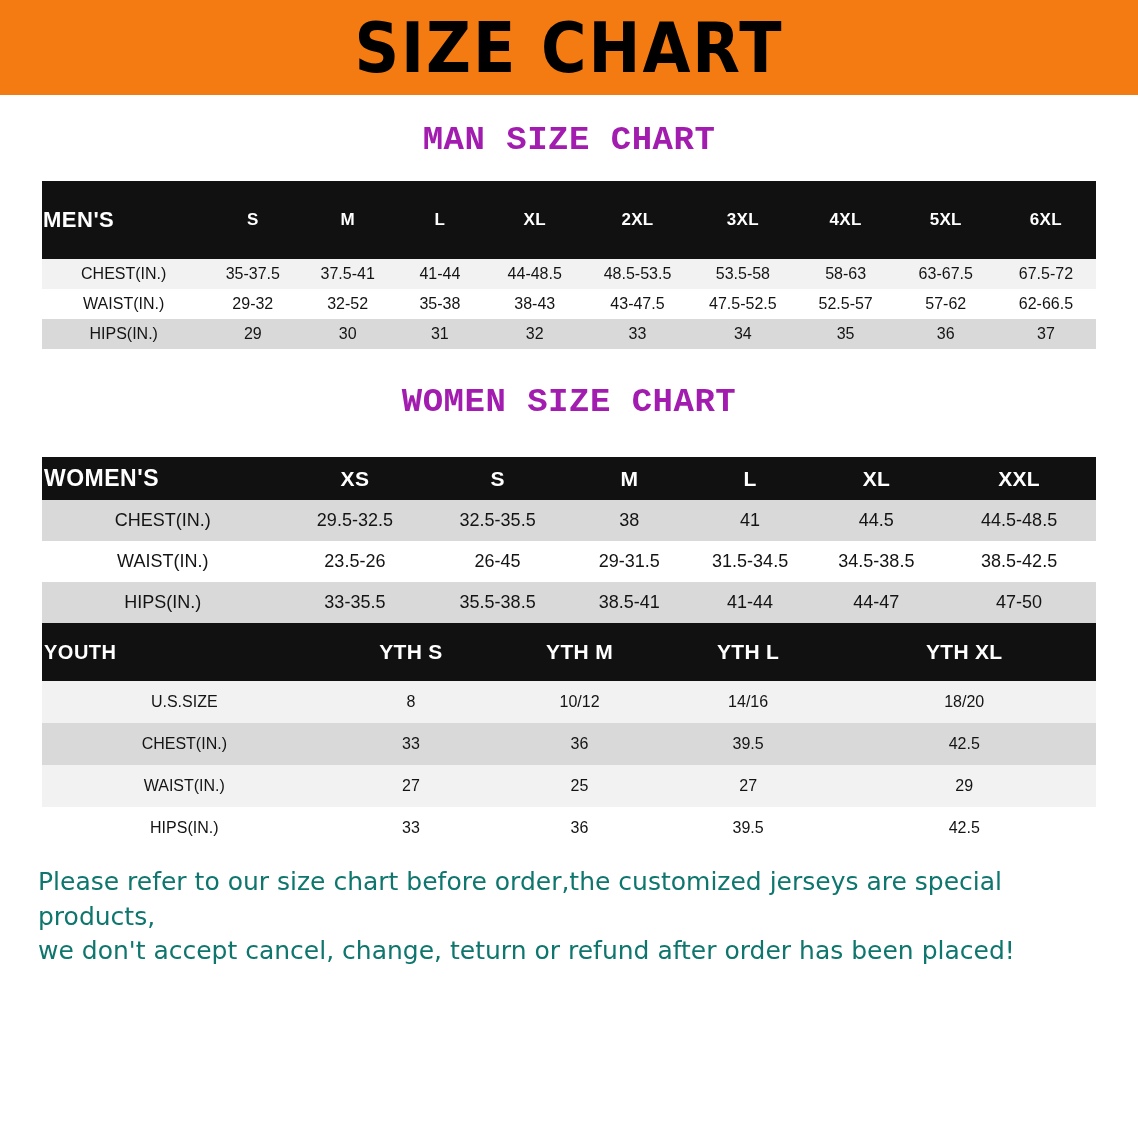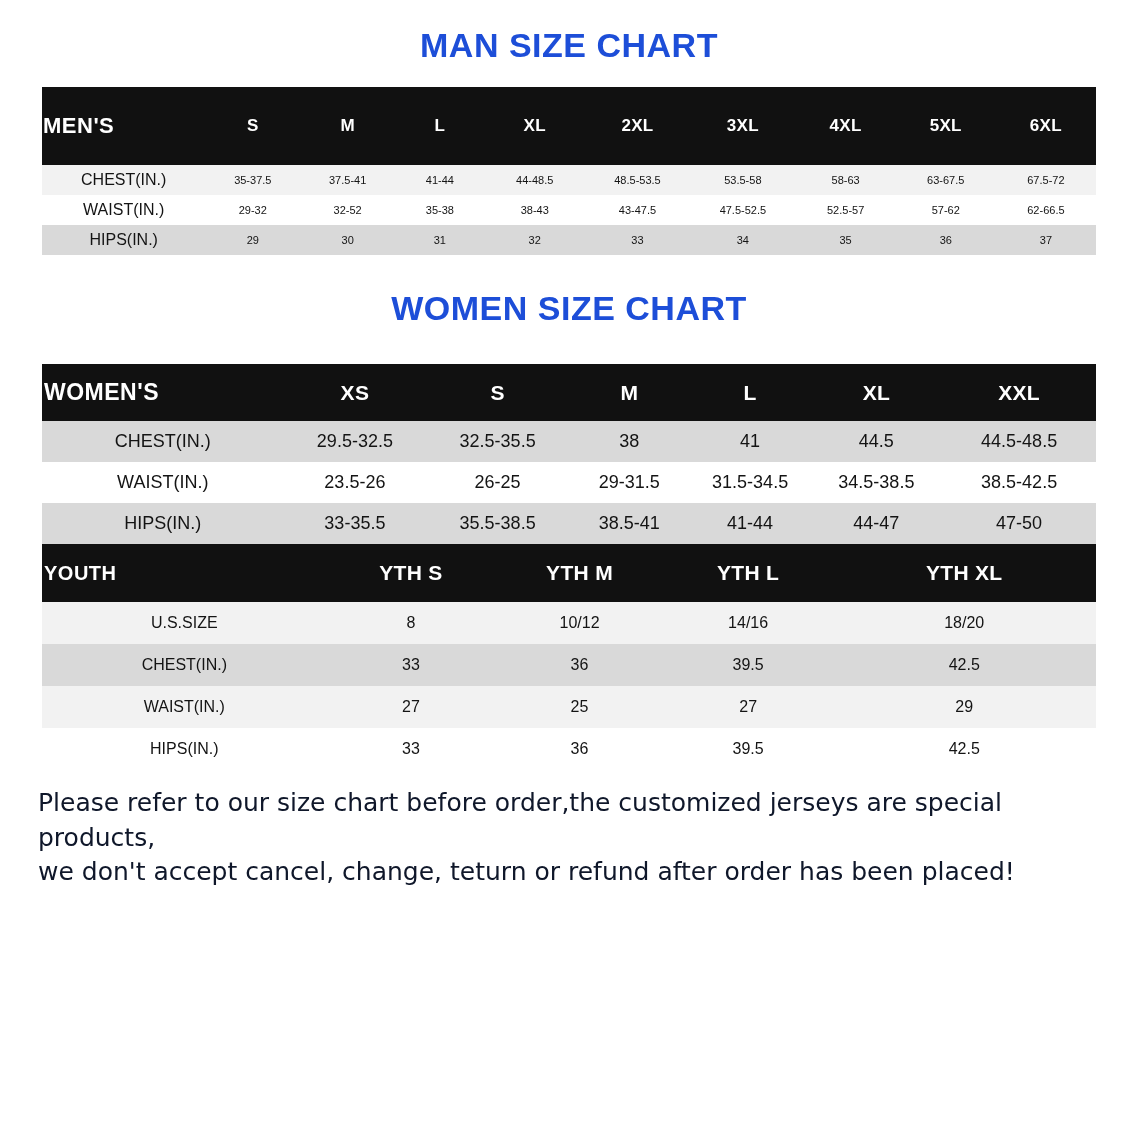--- a/index.html
+++ b/index.html
@@ -35,25 +35,25 @@
     font-weight: bold;
     font-size: 62px;
     letter-spacing: 2px;
     color: #000;
     line-height: 1;
     transform: scaleY(1.12);
   }
   
   .section-title {
     text-align: center;
-    font-family: Liberation Sans, sans-serif;
+    font-family: Liberation Mono, monospace;
     font-weight: bold;
     font-size: 34px;
     letter-spacing: 0.5px;
-    color: #1d4ed8;
+    color: #a21caf;
   }
   #man-title { margin-top: 26px; margin-bottom: 22px; }
   #women-title { margin-top: 34px; margin-bottom: 36px; }
   #youth-title { margin-top: 40px; margin-bottom: 22px; }
 
   
   .tbl-wrap {
     margin: 0 42px;
   }
   table.size-table {
@@ -88,48 +88,51 @@
     color: #141414;
   }
   
   table.size-table tbody tr.alt-dark td { background: #d9d9d9; }
   table.size-table tbody tr.alt-light td { background: #f2f2f2; }
   table.size-table tbody tr.alt-white td { background: #ffffff; }
 
   
   #men-table thead th { font-size: 17px; padding: 26px 1px; }
   #men-table thead th.first-col { font-size: 22px; }
-  #men-table tbody td { font-size: 11px; padding: 6px 1px; }
+  #men-table tbody td { font-size: 16px; padding: 6px 1px; }
   #men-table tbody td.first-col { font-size: 16px; }
 
   
-  #women-table thead th { font-size: 21px; padding: 15px 2px; }
+  #women-table thead th { font-size: 21px; padding: 8px 2px; }
   #women-table thead th.first-col { font-size: 23px; }
   #women-table tbody td { font-size: 18px; padding: 10px 2px; }
 
   
   #youth-table thead th { font-size: 21px; padding: 17px 2px; }
   #youth-table thead th.first-col { font-size: 20px; }
   #youth-table tbody td { font-size: 16px; padding: 12px 2px; }
 
   
   .note {
     margin: 16px 38px 0 38px;
-    color: #0f172a;
+    color: #0f766e;
     font-family: "DejaVu Sans", sans-serif;
     font-size: 25px;
     line-height: 1.38;
     text-align: left;
   }
 </style>
 </head>
 <body>
 
 <div class="page">
 
+  <div class="banner">
+    <div class="banner-title">SIZE CHART</div>
+  </div>
 
   <div class="section-title" id="man-title">MAN SIZE CHART</div>
   <div class="tbl-wrap">
     <table class="size-table" id="men-table">
       <colgroup>
         <col style="width:15.5%">
         <col style="width:9%">
           <col style="width:9%">
           <col style="width:8.5%">
           <col style="width:9.5%">
@@ -223,21 +226,21 @@
           <td>29.5-32.5</td>
           <td>32.5-35.5</td>
           <td>38</td>
           <td>41</td>
           <td>44.5</td>
           <td>44.5-48.5</td>
         </tr>
         <tr class="alt-white">
           <td class="first-col">WAIST(IN.)</td>
           <td>23.5-26</td>
-          <td>26-25</td>
+          <td>26-45</td>
           <td>29-31.5</td>
           <td>31.5-34.5</td>
           <td>34.5-38.5</td>
           <td>38.5-42.5</td>
         </tr>
         <tr class="alt-dark">
           <td class="first-col">HIPS(IN.)</td>
           <td>33-35.5</td>
           <td>35.5-38.5</td>
           <td>38.5-41</td>

